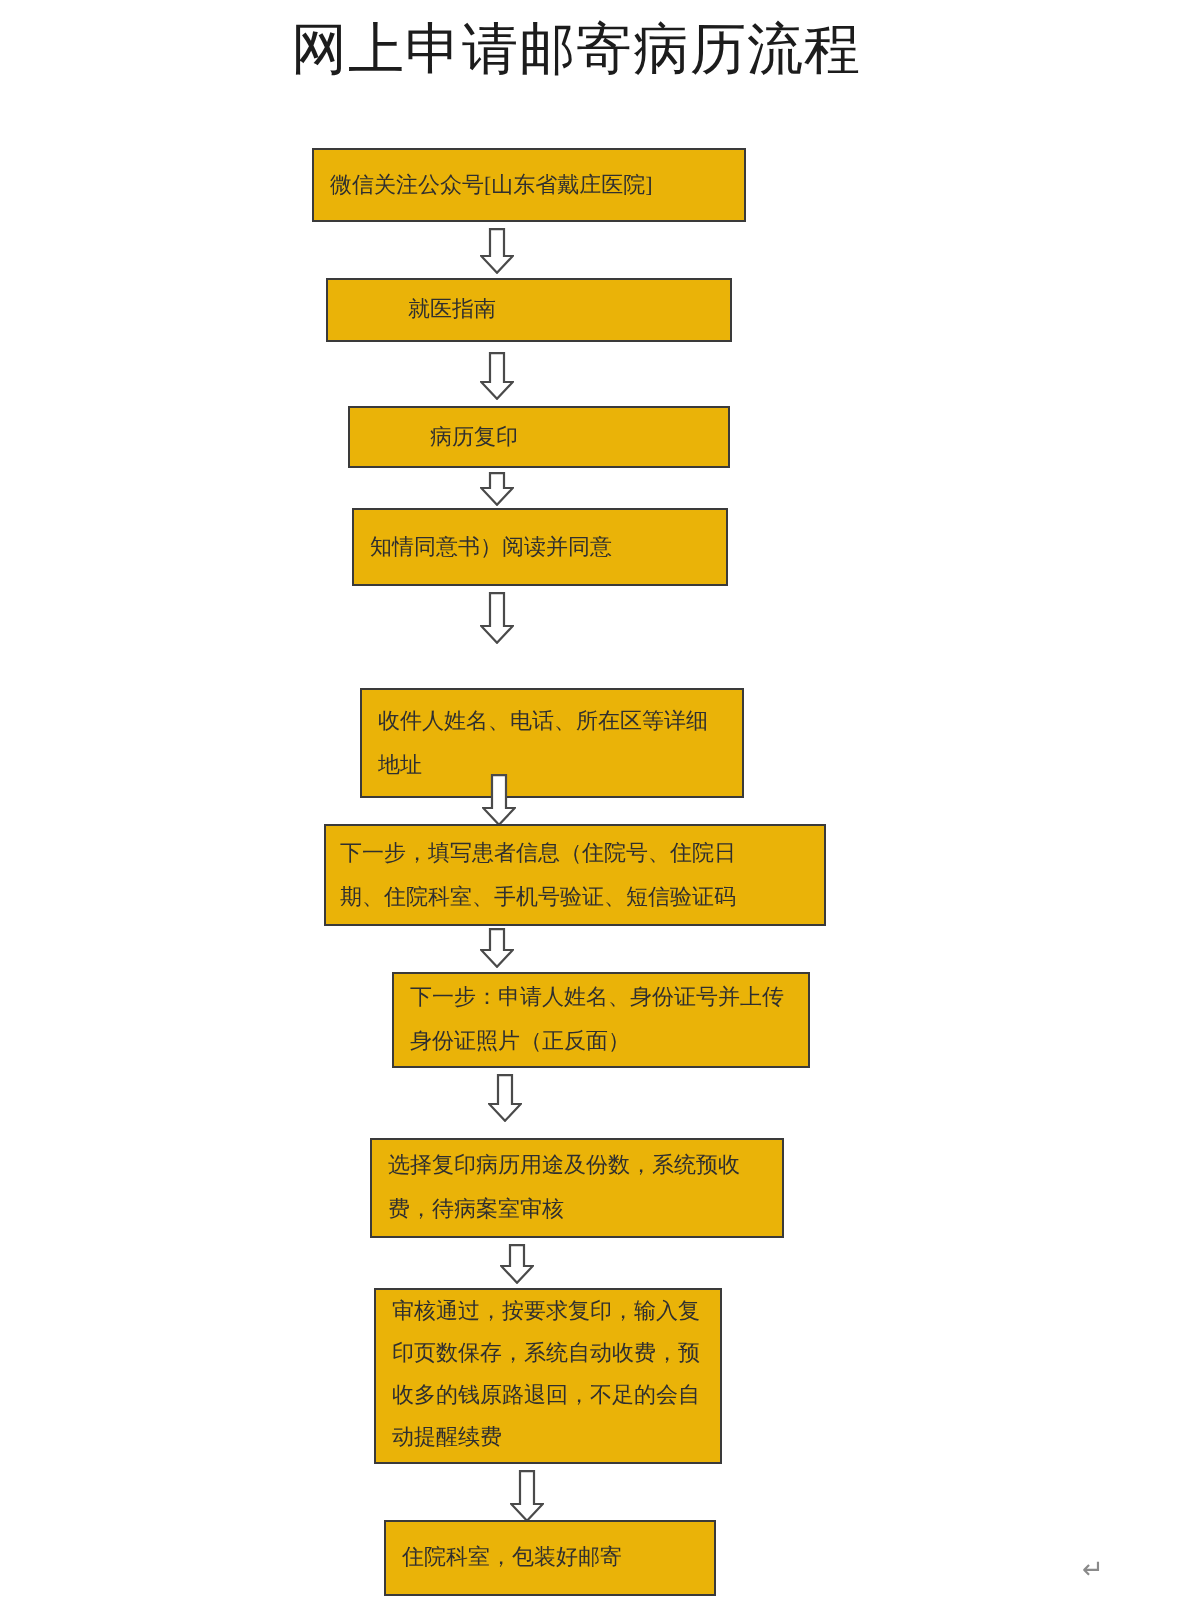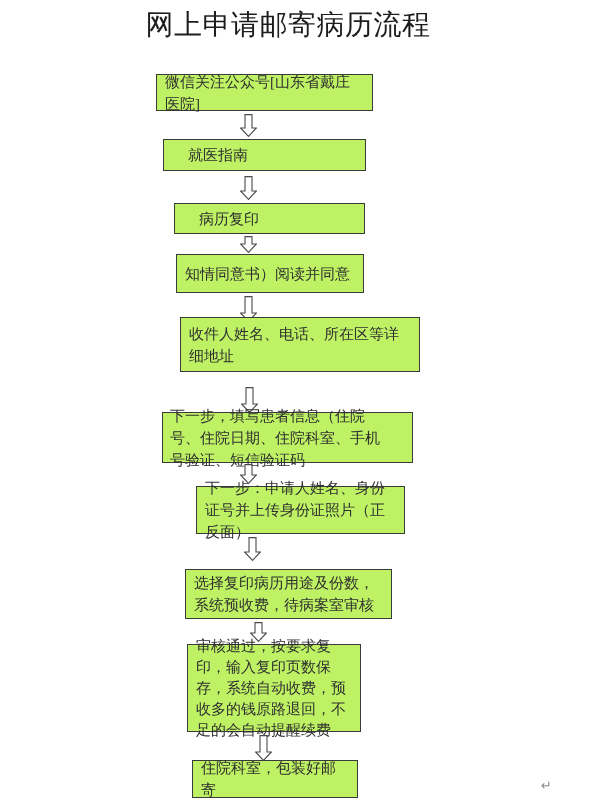--- a/index.html
+++ b/index.html
@@ -24,31 +24,31 @@
     text-align: center;
     font-size: 28px;
     font-weight: normal;
     color: #1c1c1c;
     letter-spacing: 0.5px;
   }
   .fbox {
     position: absolute;
     box-sizing: border-box;
     border: 1.5px solid #3a3a3a;
-    background: #bef264;
+    background: #eab308;
     display: flex;
     align-items: center;
-    font-size: 15px;
+    font-size: 11px;
     line-height: 22px;
     color: #2f2f2f;
     padding: 2px 8px;
     text-align: left;
     word-break: break-all;
   }
-  .fbox.indent { padding-left: 24px; }
+  .fbox.indent { padding-left: 40px; }
   .fbox.tight { line-height: 21px; }
   .fbox.pad6 { padding-left: 7px; padding-right: 23px; }
   .arrow {
     position: absolute;
     line-height: 0;
   }
   .arrow svg { display: block; }
   .para-mark {
     position: absolute;
     left: 541px;
@@ -98,21 +98,21 @@
   <div class="fbox" style="left:176px; top:254px; width:188px; height:39px;">
     <span>知情同意书）阅读并同意</span>
   </div>
 
   <div class="arrow" style="left:240px; top:296px;">
     <svg width="17" height="26" viewBox="0 0 17 26" xmlns="http://www.w3.org/2000/svg">
       <polygon points="5,0.6 12,0.6 12,17 16.4,17 8.5,25.4 0.6,17 5,17" fill="#ffffff" stroke="#4a4a4a" stroke-width="1.1"></polygon>
     </svg>
   </div>
 
-  <div class="fbox" style="left:180px; top:317px; width:240px; height:55px;">
+  <div class="fbox" style="left:180px; top:344px; width:192px; height:55px;">
     <span>收件人姓名、电话、所在区等详细地址</span>
   </div>
 
   <div class="arrow" style="left:241px; top:387px;">
     <svg width="17" height="26" viewBox="0 0 17 26" xmlns="http://www.w3.org/2000/svg">
       <polygon points="5,0.6 12,0.6 12,17 16.4,17 8.5,25.4 0.6,17 5,17" fill="#ffffff" stroke="#4a4a4a" stroke-width="1.1"></polygon>
     </svg>
   </div>
 
   <div class="fbox pad6" style="left:162px; top:412px; width:251px; height:51px;">

